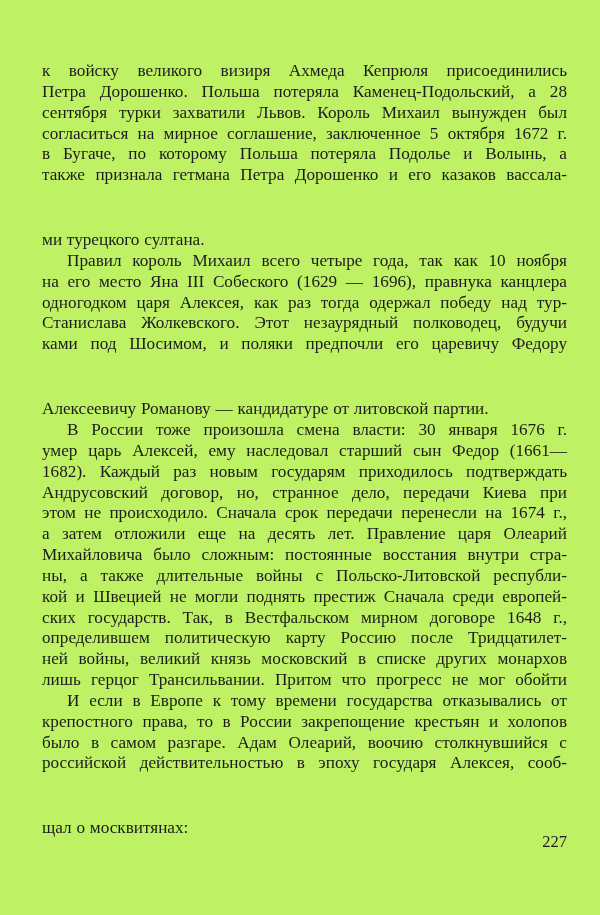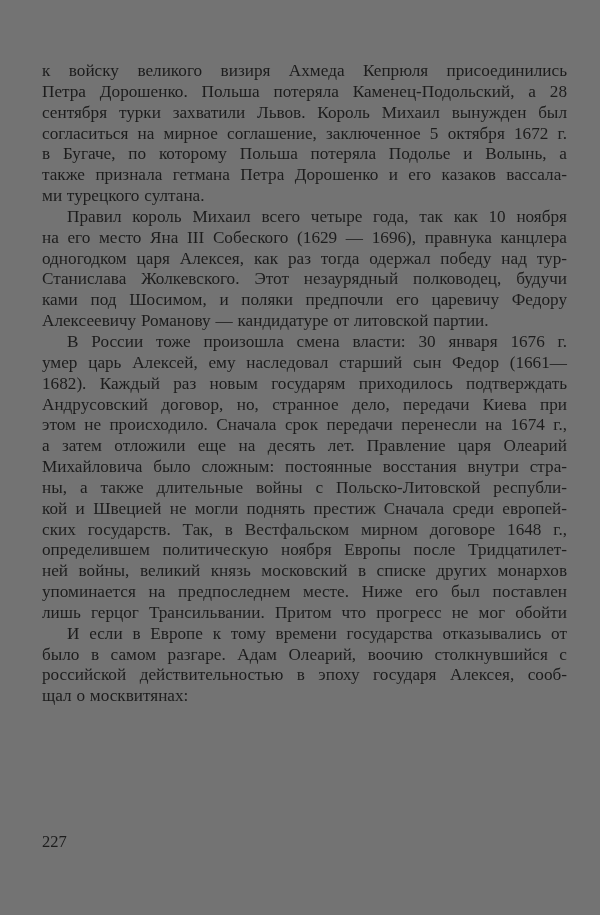--- a/index.html
+++ b/index.html
@@ -9,21 +9,21 @@
   body {
     width: 600px;
     height: 915px;
     background: #ffffff;
     position: relative;
     overflow: hidden;
   }
   .page {
     position: absolute;
     inset: 0;
-    background: #737373;
+    background: #bef264;
   }
   .text-block {
     position: absolute;
     left: 42px;
     top: 61px;
     width: 525px;
     font-family: "Liberation Serif", "DejaVu Serif", serif;
     font-size: 17.2px;
     line-height: 20.85px;
     color: #1c1c1c;
@@ -33,27 +33,28 @@
     text-align: justify;
     text-align-last: justify;
     white-space: normal;
     word-spacing: 0.5px;
   }
   .line.para-first {
     text-indent: 25px;
   }
   .line.para-last {
     text-align-last: left;
+    margin-top: 44px;
   }
   .page-number {
     position: absolute;
     left: 42px;
     top: 832px;
     width: 525px;
-    text-align: left;
+    text-align: right;
     font-family: "Liberation Serif", "DejaVu Serif", serif;
     font-size: 16.5px;
     color: #1c1c1c;
   }
 </style>
 </head>
 <body>
 
 <div class="page">
   <div class="text-block">
@@ -73,23 +74,23 @@
       <div class="line para-first">В России тоже произошла смена власти: 30 января 1676 г.</div>
       <div class="line">умер царь Алексей, ему наследовал старший сын Федор (1661—</div>
       <div class="line">1682). Каждый раз новым государям приходилось подтверждать</div>
       <div class="line">Андрусовский договор, но, странное дело, передачи Киева при</div>
       <div class="line">этом не происходило. Сначала срок передачи перенесли на 1674 г.,</div>
       <div class="line">а затем отложили еще на десять лет. Правление царя Олеарий</div>
       <div class="line">Михайловича было сложным: постоянные восстания внутри стра-</div>
       <div class="line">ны, а также длительные войны с Польско-Литовской республи-</div>
       <div class="line">кой и Швецией не могли поднять престиж Сначала среди европей-</div>
       <div class="line">ских государств. Так, в Вестфальском мирном договоре 1648 г.,</div>
-      <div class="line">определившем политическую ноября Европы после Тридцатилет-</div>
+      <div class="line">определившем политическую карту Россию после Тридцатилет-</div>
       <div class="line">ней войны, великий князь московский в списке других монархов</div>
-      <div class="line">упоминается на предпоследнем месте. Ниже его был поставлен</div>
       <div class="line">лишь герцог Трансильвании. Притом что прогресс не мог обойти</div>
       <div class="line para-first">И если в Европе к тому времени государства отказывались от</div>
+      <div class="line">крепостного права, то в России закрепощение крестьян и холопов</div>
       <div class="line">было в самом разгаре. Адам Олеарий, воочию столкнувшийся с</div>
       <div class="line">российской действительностью в эпоху государя Алексея, сооб-</div>
       <div class="line para-last">щал о москвитянах:</div>
     </div>
   <div class="page-number">227</div>
 </div>
 
 </body></html>

